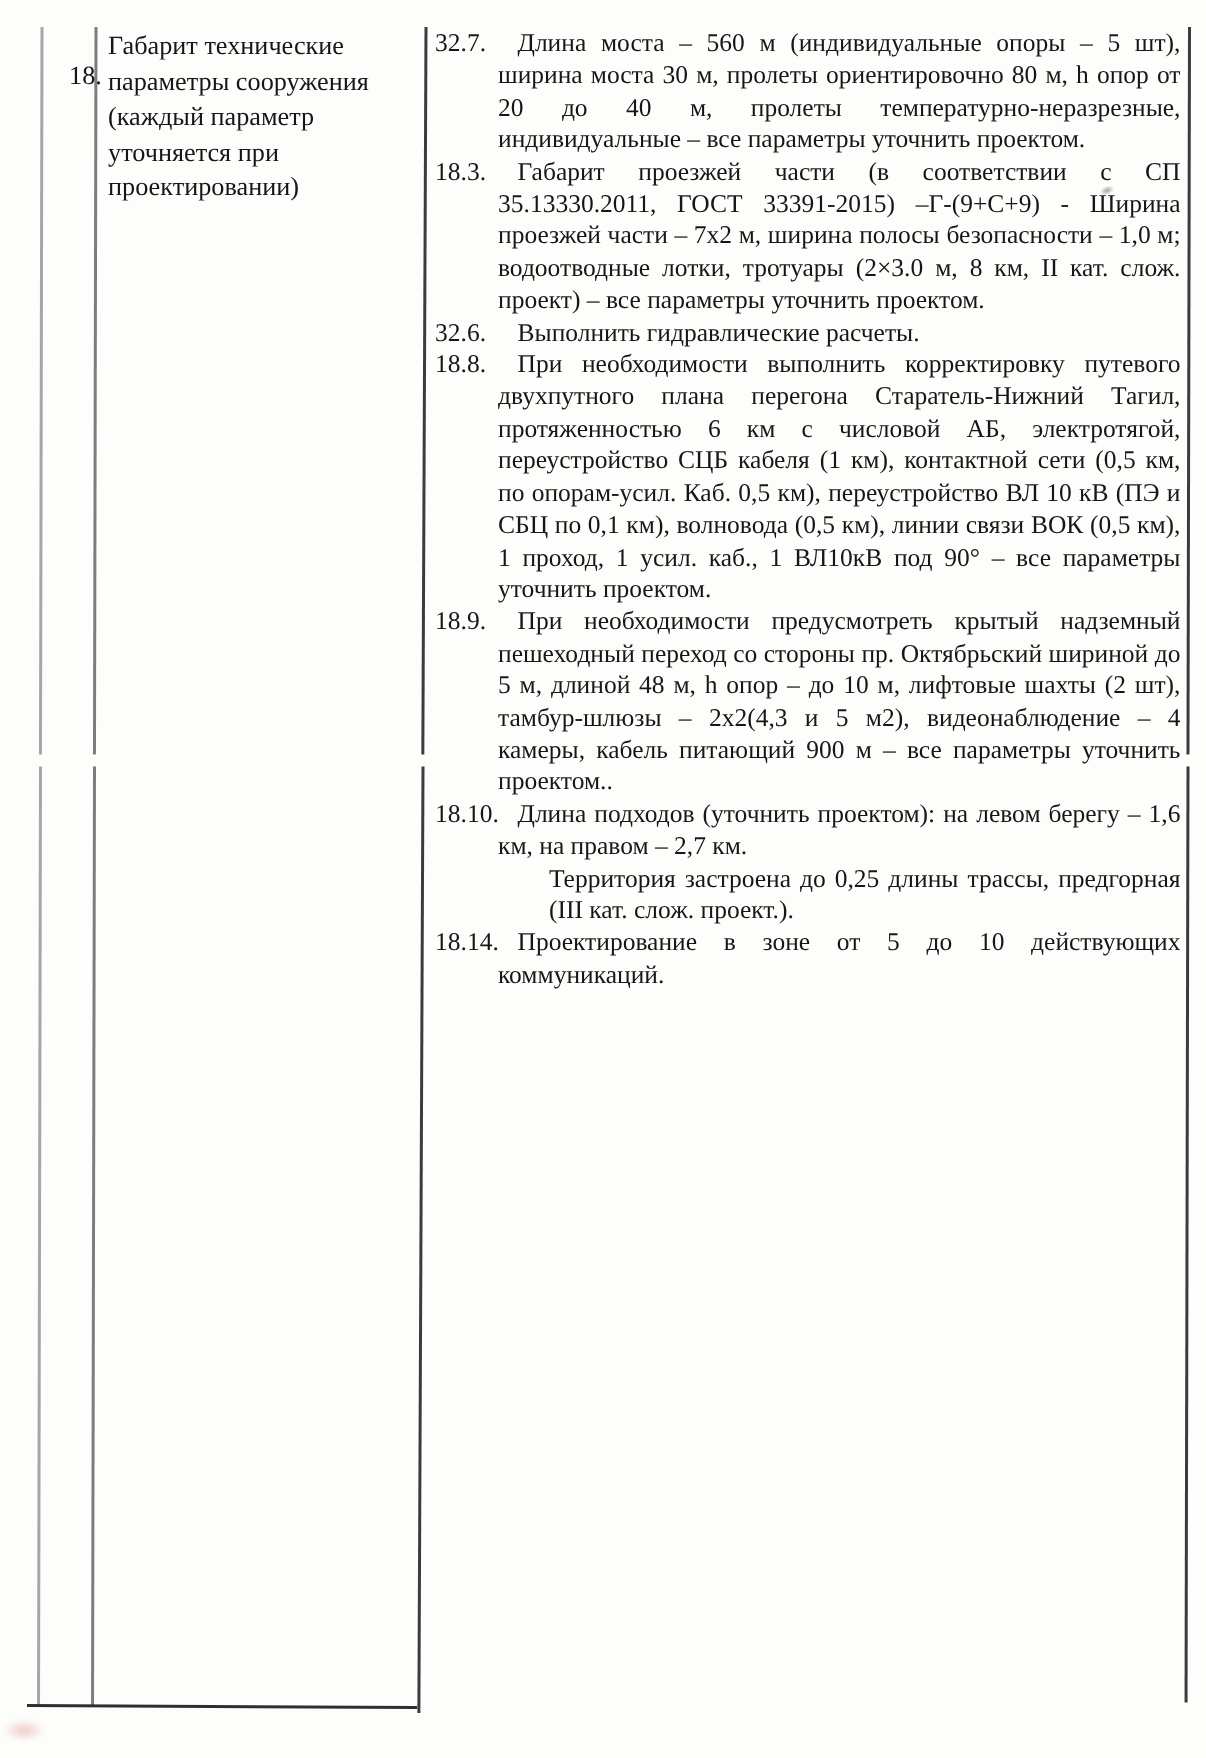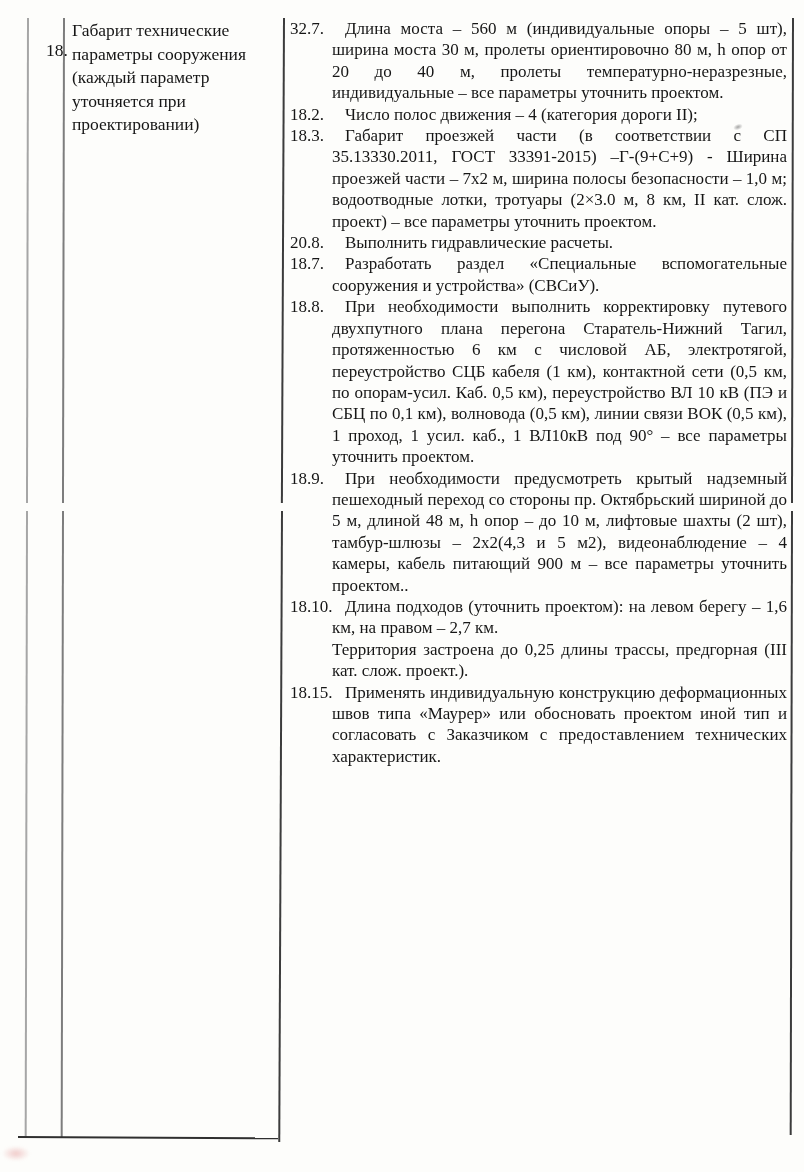--- a/index.html
+++ b/index.html
@@ -30,21 +30,21 @@
   }
   .col2 .note{}
   .col3{
     position:absolute;left:290px;top:18px;width:497px;height:1150px;
     font-size:17px;line-height:21.4px;
     text-align:justify;
     overflow:hidden;
   }
   .item{padding-left:42px;text-indent:-42px;}
   .item .num{display:inline-block;width:55px;text-indent:0;}
-  .item .extra{text-indent:0;}
+  .item .extra{text-indent:0;margin-left:34px;}
 
   .smudge{
     position:absolute;left:2px;top:1146px;width:28px;height:15px;
     background:radial-gradient(ellipse at center,rgba(225,140,140,.45),rgba(225,140,140,0) 70%);
     filter:blur(1.5px);
     border-radius:50%;
   }
   .speck{
     position:absolute;left:733px;top:124px;width:10px;height:6px;
     background:radial-gradient(ellipse at center,rgba(90,90,90,.55),rgba(90,90,90,0) 70%);
@@ -78,23 +78,21 @@
     <span>18.</span>
   </div>
 
   <div class="col2">
     <div>Габарит технические параметры сооружения</div>
     <div class="note">(каждый параметр уточняется при проектировании)</div>
   </div>
 
   <div class="col3">
       <div class="item"><span class="num">32.7.</span><span>Длина моста – 560 м (индивидуальные опоры – 5 шт), ширина моста 30 м, пролеты ориентировочно 80 м, h опор от 20 до 40 м, пролеты температурно-неразрезные, индивидуальные – все параметры уточнить проектом.</span></div>
-      <div class="item"><span class="num">18.2.</span><span>Число полос движения – 4 (категория дороги II);</span></div>
       <div class="item"><span class="num">18.3.</span><span>Габарит проезжей части (в соответствии с СП 35.13330.2011, ГОСТ 33391-2015) –Г-(9+С+9) - Ширина проезжей части – 7х2 м, ширина полосы безопасности – 1,0 м; водоотводные лотки, тротуары (2×3.0 м, 8 км, II кат. слож. проект) – все параметры уточнить проектом.</span></div>
-      <div class="item"><span class="num">20.8.</span><span>Выполнить гидравлические расчеты.</span></div>
-      <div class="item"><span class="num">18.7.</span><span>Разработать раздел «Специальные вспомогательные сооружения и устройства» (СВСиУ).</span></div>
+      <div class="item"><span class="num">32.6.</span><span>Выполнить гидравлические расчеты.</span></div>
       <div class="item"><span class="num">18.8.</span><span>При необходимости выполнить корректировку путевого двухпутного плана перегона Старатель-Нижний Тагил, протяженностью 6 км с числовой АБ, электротягой, переустройство СЦБ кабеля (1 км), контактной сети (0,5 км, по опорам-усил. Каб. 0,5 км), переустройство ВЛ 10 кВ (ПЭ и СБЦ по 0,1 км), волновода (0,5 км), линии связи ВОК (0,5 км), 1 проход, 1 усил. каб., 1 ВЛ10кВ под 90° – все параметры уточнить проектом.</span></div>
       <div class="item"><span class="num">18.9.</span><span>При необходимости предусмотреть крытый надземный пешеходный переход со стороны пр. Октябрьский шириной до 5 м, длиной 48 м, h опор – до 10 м, лифтовые шахты (2 шт), тамбур-шлюзы – 2х2(4,3 и 5 м2), видеонаблюдение – 4 камеры, кабель питающий 900 м – все параметры уточнить проектом..</span></div>
       <div class="item"><span class="num">18.10.</span><span>Длина подходов (уточнить проектом): на левом берегу – 1,6 км, на правом – 2,7 км.</span><div class="extra">Территория застроена до 0,25 длины трассы, предгорная (III кат. слож. проект.).</div></div>
-      <div class="item"><span class="num">18.15.</span><span>Применять индивидуальную конструкцию деформационных швов типа «Маурер» или обосновать проектом иной тип и согласовать с Заказчиком с предоставлением технических характеристик.</span></div>
+      <div class="item"><span class="num">18.14.</span><span>Проектирование в зоне от 5 до 10 действующих коммуникаций.</span></div>
     </div>
 
 </div>
 
 </body></html>

